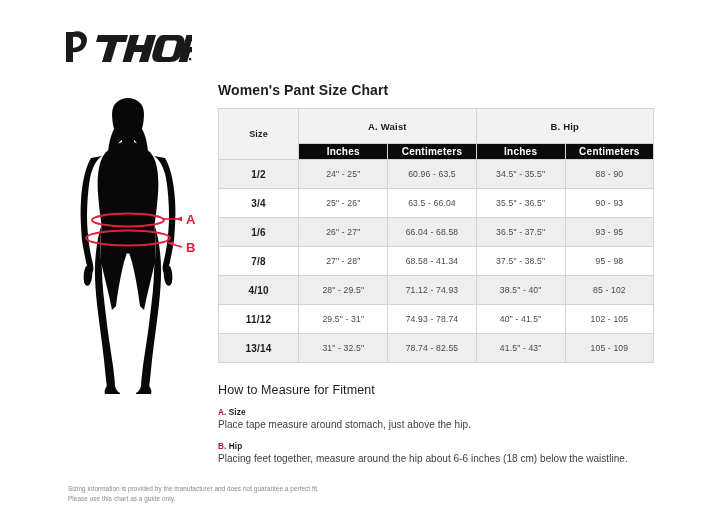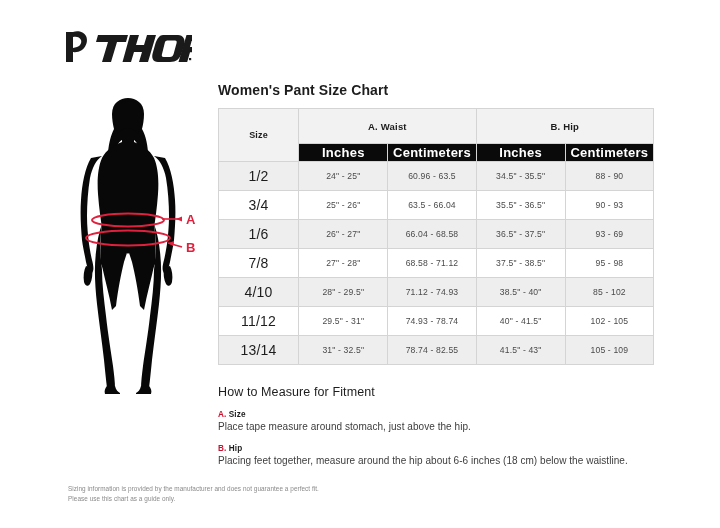--- a/index.html
+++ b/index.html
@@ -84,36 +84,36 @@
   th.size-head {
     background: #f2f2f2;
     color: #1d1d1d;
     font-size: 9px;
     font-weight: bold;
     letter-spacing: 0.2px;
   }
   th.unit-head {
     background: #0a0a0a;
     color: #ffffff;
-    font-size: 13px;
+    font-size: 10px;
     font-weight: bold;
     height: 13px;
     letter-spacing: 0.25px;
     border-color: #0a0a0a;
     border-left: 1px solid #ffffff;
     border-right: 1px solid #ffffff;
   }
 
   #size-table tbody tr { height: 29px; }
   #size-table tbody tr.shaded td { background: #eeeeee; }
   #size-table tbody tr.plain td  { background: #ffffff; }
 
   td.size-cell {
-    font-size: 14px;
-    font-weight: normal;
+    font-size: 10px;
+    font-weight: bold;
     color: #1d1d1d;
     letter-spacing: 0.2px;
   }
   td.val-cell {
     font-size: 8.6px;
     color: #4a4a4a;
     letter-spacing: 0.15px;
   }
 
   
@@ -298,26 +298,26 @@
         <td class="val-cell">25" - 26"</td>
         <td class="val-cell">63.5 - 66.04</td>
         <td class="val-cell">35.5" - 36.5"</td>
         <td class="val-cell">90 - 93</td>
       </tr>
       <tr class="shaded">
         <td class="size-cell">1/6</td>
         <td class="val-cell">26" - 27"</td>
         <td class="val-cell">66.04 - 68.58</td>
         <td class="val-cell">36.5" - 37.5"</td>
-        <td class="val-cell">93 - 69</td>
+        <td class="val-cell">93 - 95</td>
       </tr>
       <tr class="plain">
         <td class="size-cell">7/8</td>
         <td class="val-cell">27" - 28"</td>
-        <td class="val-cell">68.58 - 71.12</td>
+        <td class="val-cell">68.58 - 41.34</td>
         <td class="val-cell">37.5" - 38.5"</td>
         <td class="val-cell">95 - 98</td>
       </tr>
       <tr class="shaded">
         <td class="size-cell">4/10</td>
         <td class="val-cell">28" - 29.5"</td>
         <td class="val-cell">71.12 - 74.93</td>
         <td class="val-cell">38.5" - 40"</td>
         <td class="val-cell">85 - 102</td>
       </tr>

